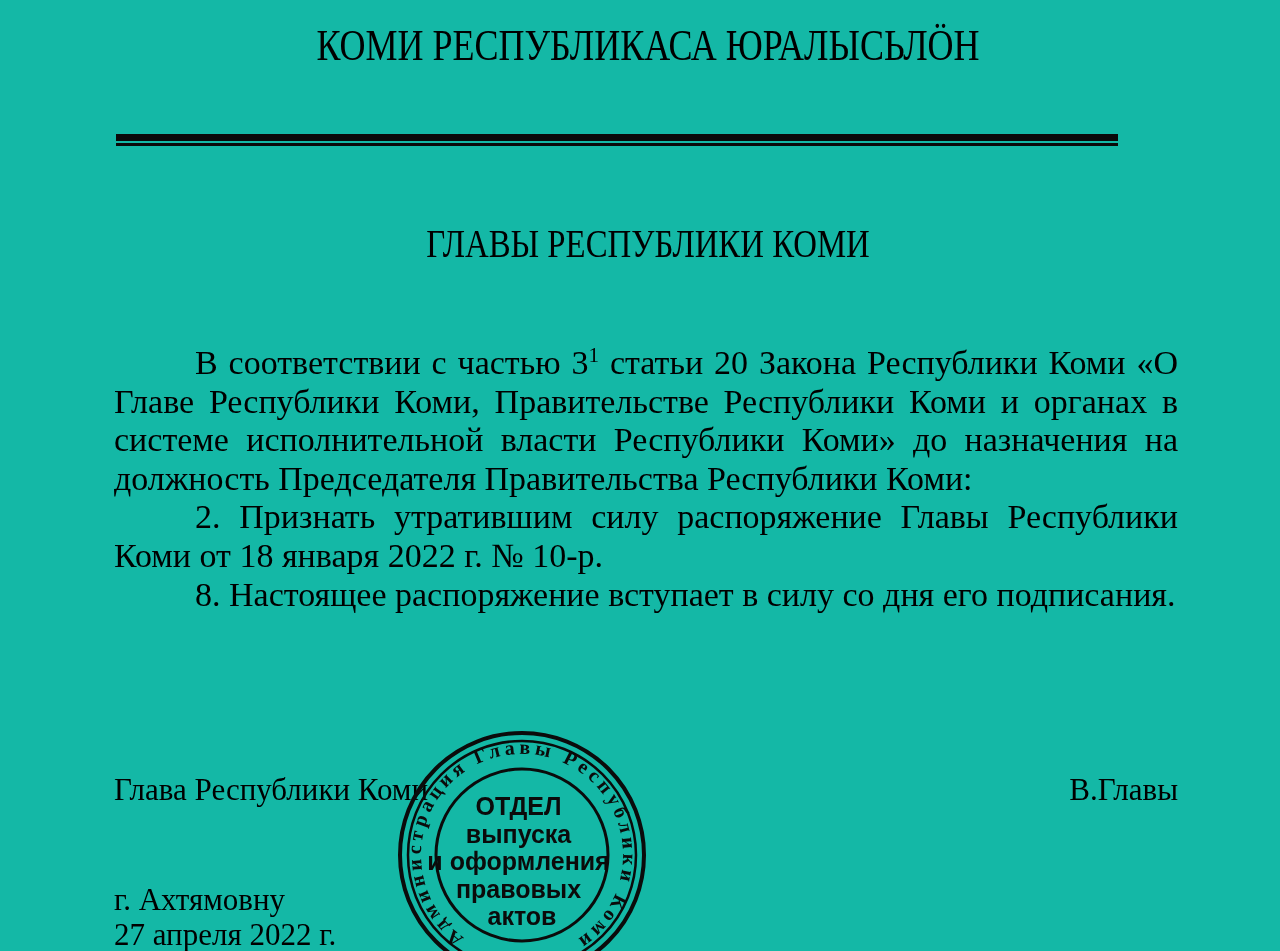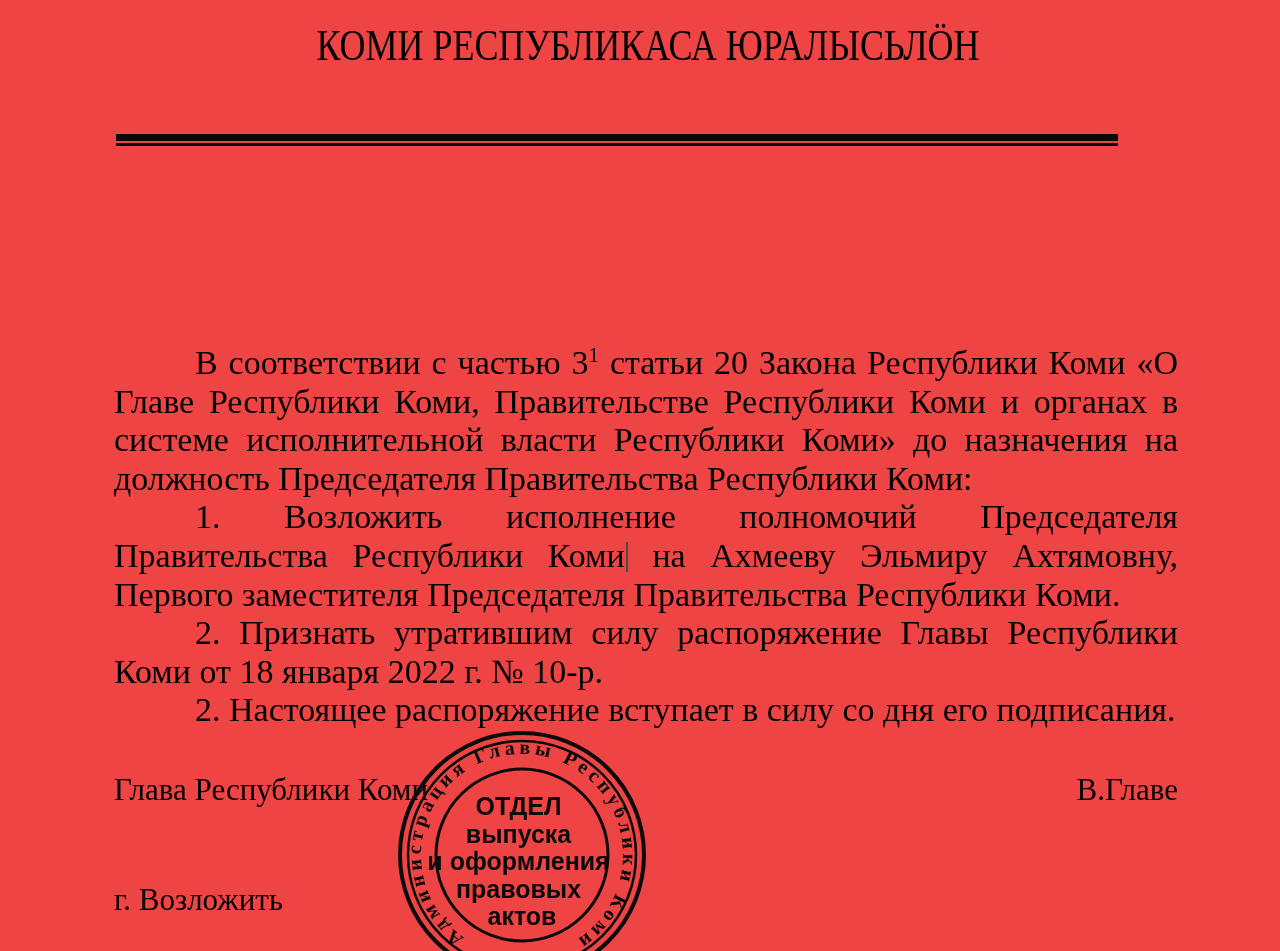--- a/index.html
+++ b/index.html
@@ -1,20 +1,20 @@
 <!DOCTYPE html>
 <html><head>
 <meta charset="utf-8">
 <style>
   * { margin:0; padding:0; box-sizing:border-box; }
   html,body { background:#ffffff; }
   .page {
     position:relative;
     width:1280px; height:951px;
-    background:#ef4444;
+    background:#14b8a6;
     overflow:hidden;
     font-family:"Liberation Serif","DejaVu Serif",serif;
     color:#000;
   }
   
   .head-wrap { position:absolute; left:114px; width:1068px; text-align:center; }
   .squeeze { display:block; transform:scaleX(0.80); transform-origin:50% 50%; white-space:nowrap; }
   .h-org     { top:22px;  font-size:45px; line-height:1.05; }
   .h-tshok   { top:72px;  font-size:57px; font-weight:bold; letter-spacing:5px; line-height:1.05; }
   .h-rasp    { top:166px; font-size:60px; font-weight:bold; letter-spacing:2px; line-height:1.05; }
@@ -66,35 +66,38 @@
 <body>
 
 <div class="page">
 
   <div class="head-wrap h-org">
     <span class="squeeze">КОМИ РЕСПУБЛИКАСА ЮРАЛЫСЬЛÖН</span>
   </div>
 
   <div class="double-rule"></div>
 
+  <div class="head-wrap h-glavy">
+    <span class="squeeze">ГЛАВЫ РЕСПУБЛИКИ КОМИ</span>
+  </div>
 
   <div class="body-text">
     <p><span>В соответствии с частью 3</span><sup class="fn">1</sup><span> статьи 20 Закона Республики Коми «О Главе Республики Коми, Правительстве Республики Коми и органах в системе исполнительной власти Республики Коми» до назначения на должность Председателя Правительства Республики Коми:</span></p>
-    <p><span>1. Возложить исполнение полномочий Председателя Правительства Республики Коми</span><span class="caret"></span><span> на Ахмееву Эльмиру Ахтямовну, Первого заместителя Председателя Правительства Республики Коми.</span></p>
     <p>2. Признать утратившим силу распоряжение Главы Республики Коми от 18 января 2022 г. № 10-р.</p>
-    <p>2. Настоящее распоряжение вступает в силу со дня его подписания.</p>
+    <p>8. Настоящее распоряжение вступает в силу со дня его подписания.</p>
   </div>
 
   <div class="sig-row">
     <span>Глава Республики Коми</span>
-    <span>В.Главе</span>
+    <span>В.Главы</span>
   </div>
 
   <div class="place-date">
-    <div>г. Возложить</div>
+    <div>г. Ахтямовну</div>
+    <div>27 апреля 2022 г.</div>
   </div>
 
   <svg class="stamp" width="270" height="270" viewBox="0 0 270 270">
     <defs>
       <path id="ringPath" d="M 77.1 217.7 A 101 101 0 1 1 192.9 217.7" fill="none"></path>
     </defs>
     <circle cx="135" cy="135" r="122" fill="none" stroke="#0b0b0b" stroke-width="4"></circle>
     <circle cx="135" cy="135" r="114" fill="none" stroke="#0b0b0b" stroke-width="2.5"></circle>
     <circle cx="135" cy="135" r="86" fill="none" stroke="#0b0b0b" stroke-width="3"></circle>
     <text class="ring-text">

